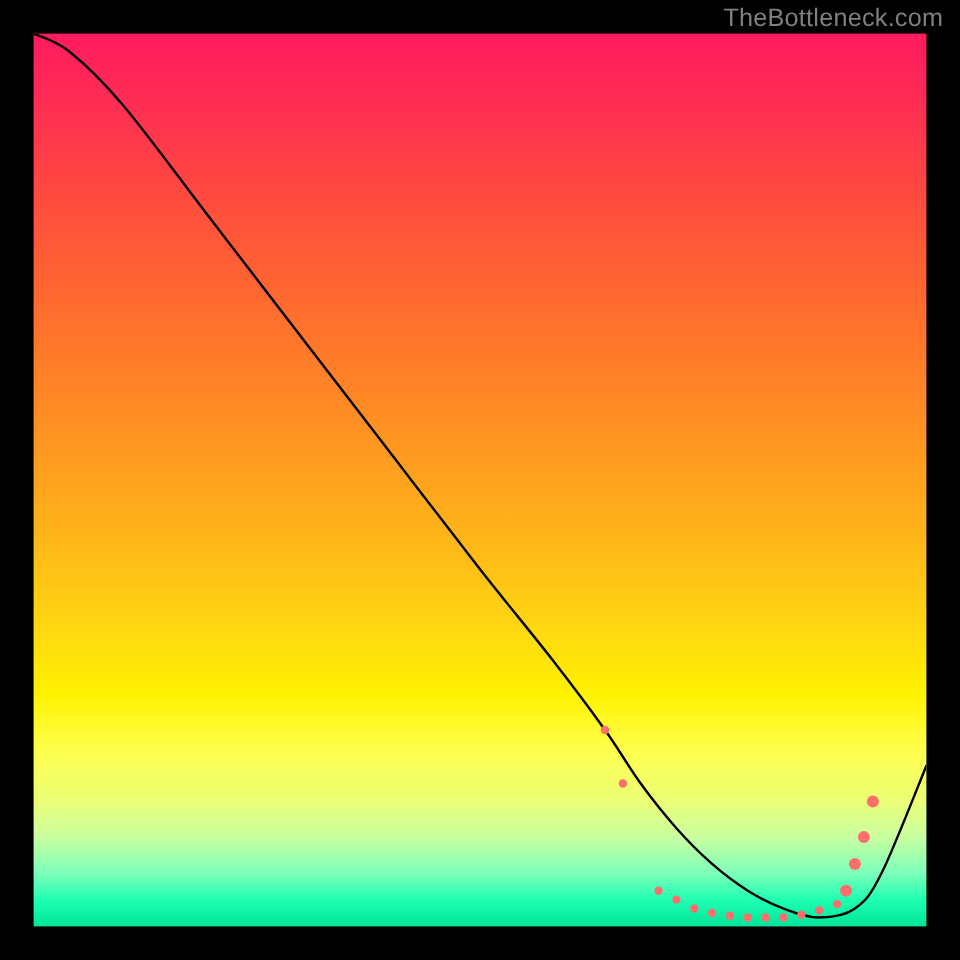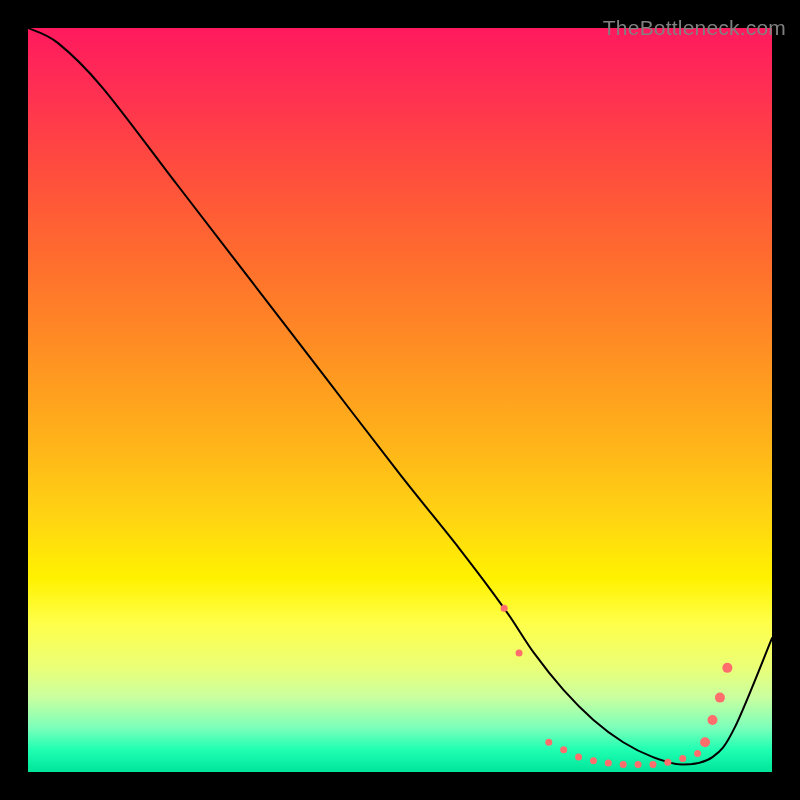--- a/index.html
+++ b/index.html
@@ -19,21 +19,20 @@
   }
   .watermark {
     position: absolute;
     top: 4px;
     right: 14px;
     color: #808080;
     font-size: 21px;
     font-weight: 500;
     letter-spacing: 0.2px;
     z-index: 50;
-    margin-top: 12px;
   }
   .plot-outer {
     position: absolute;
     left: 28px;
     top: 28px;
     width: 744px;
     height: 744px;
     background: #000;
   }
   .gradient-bg {

